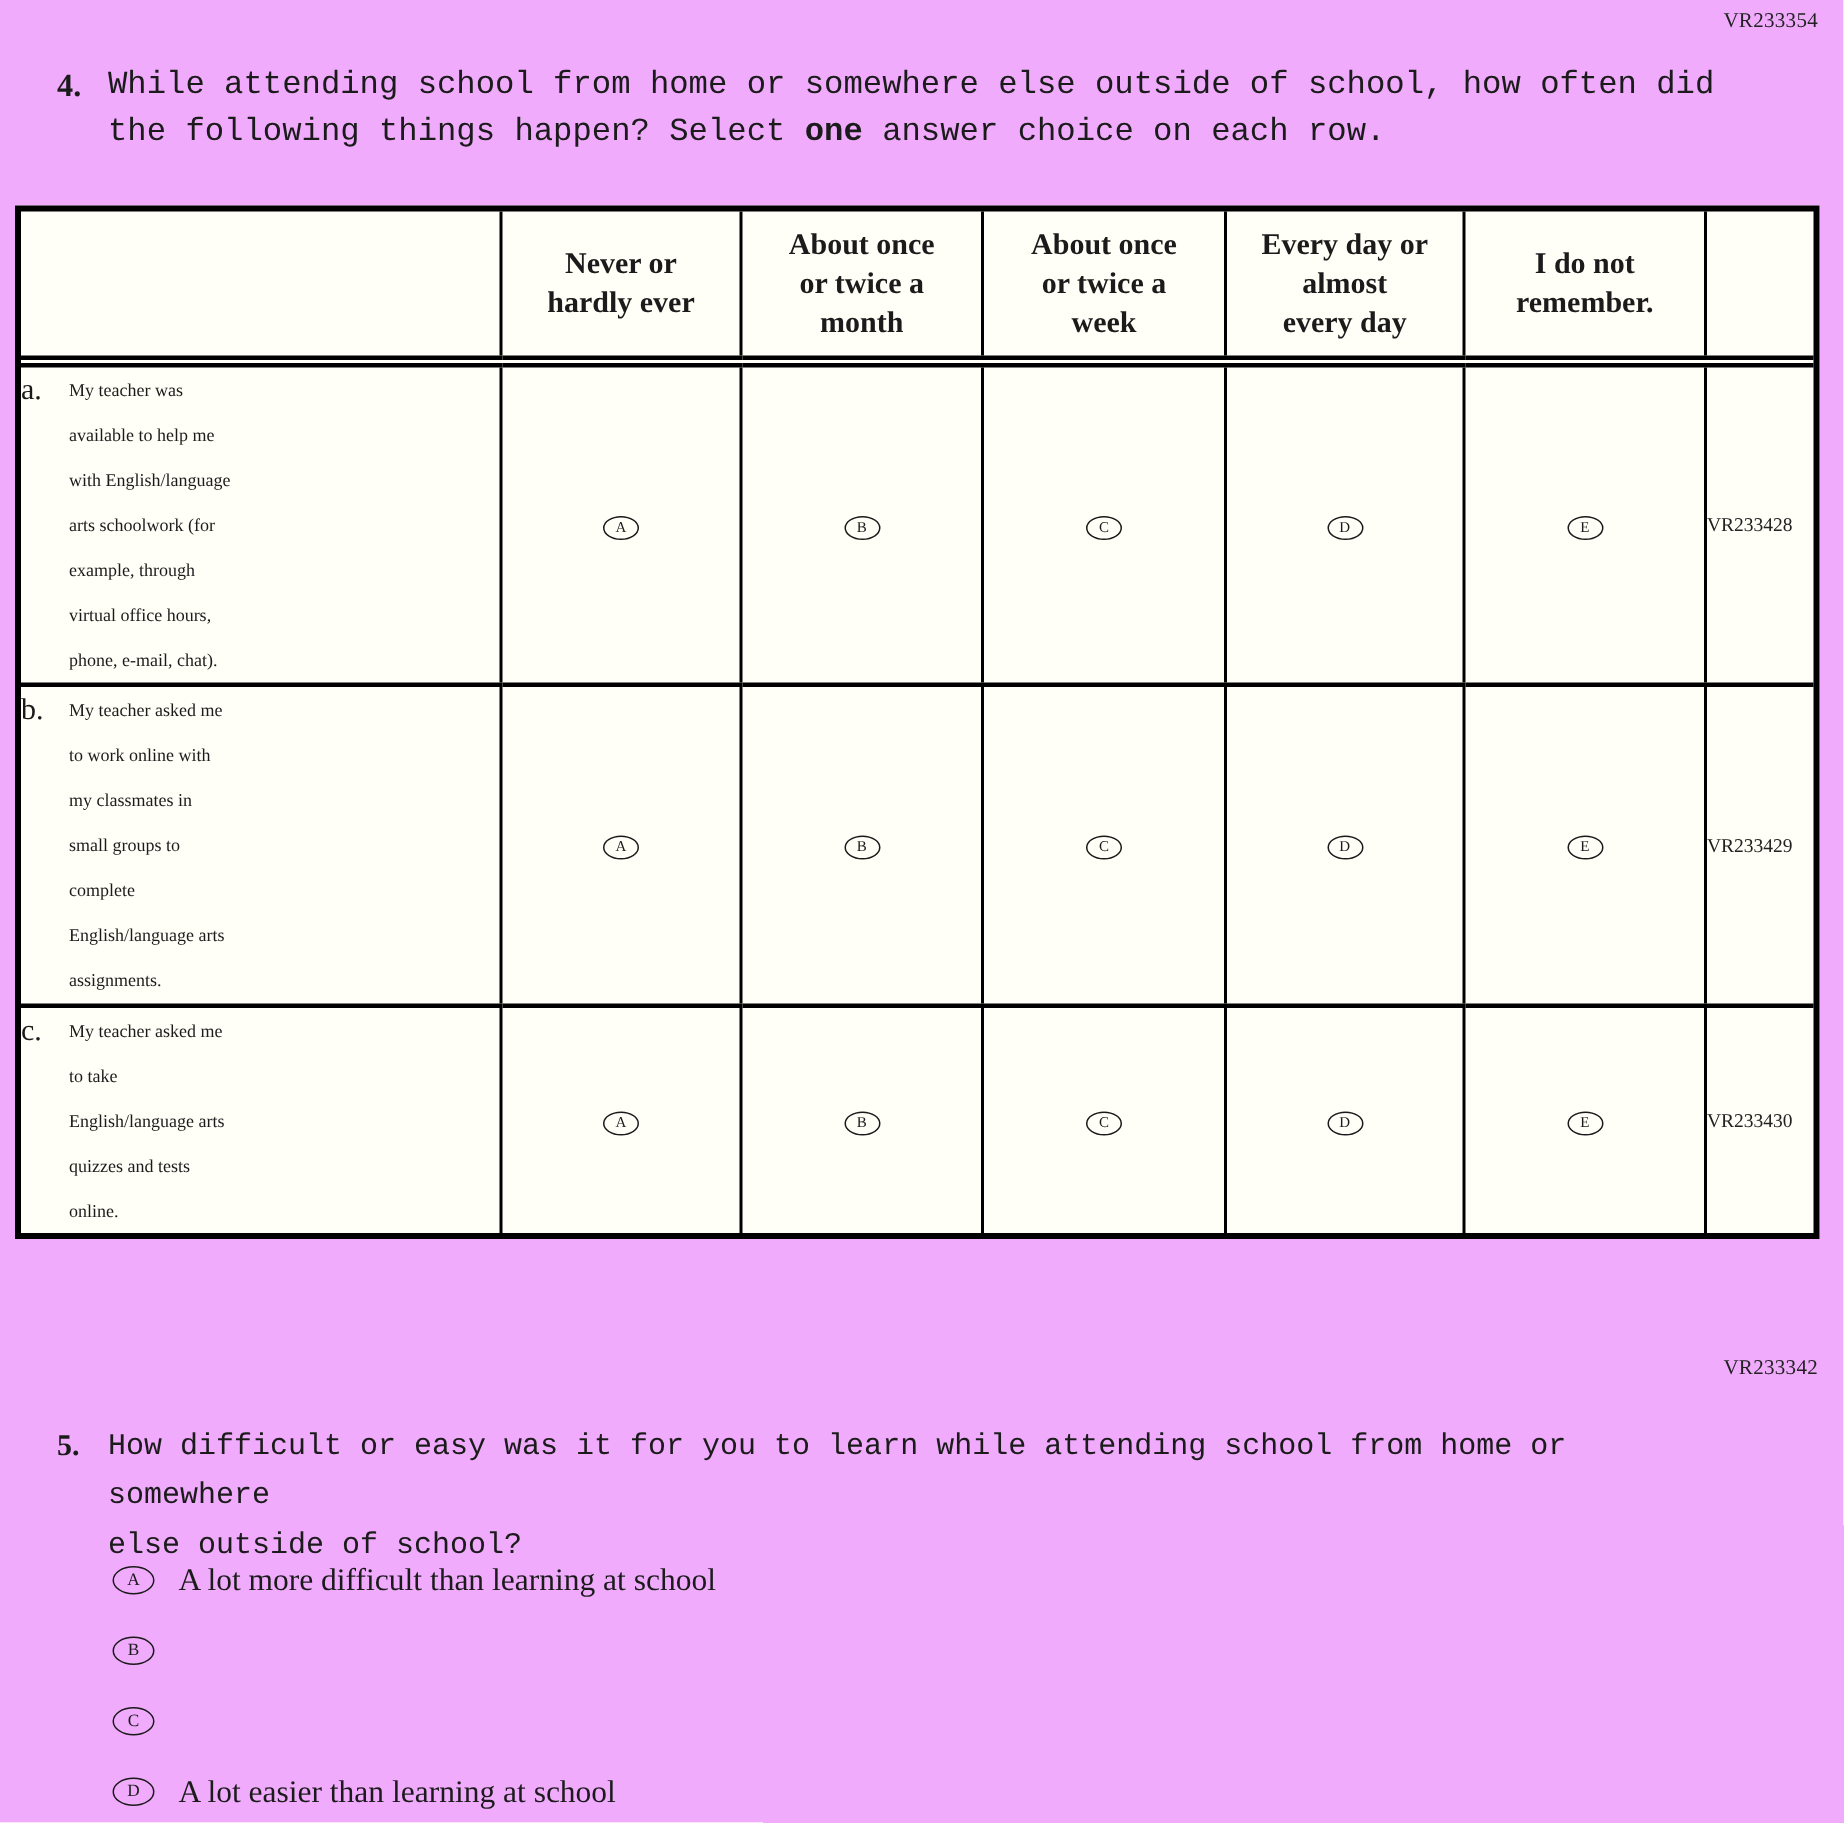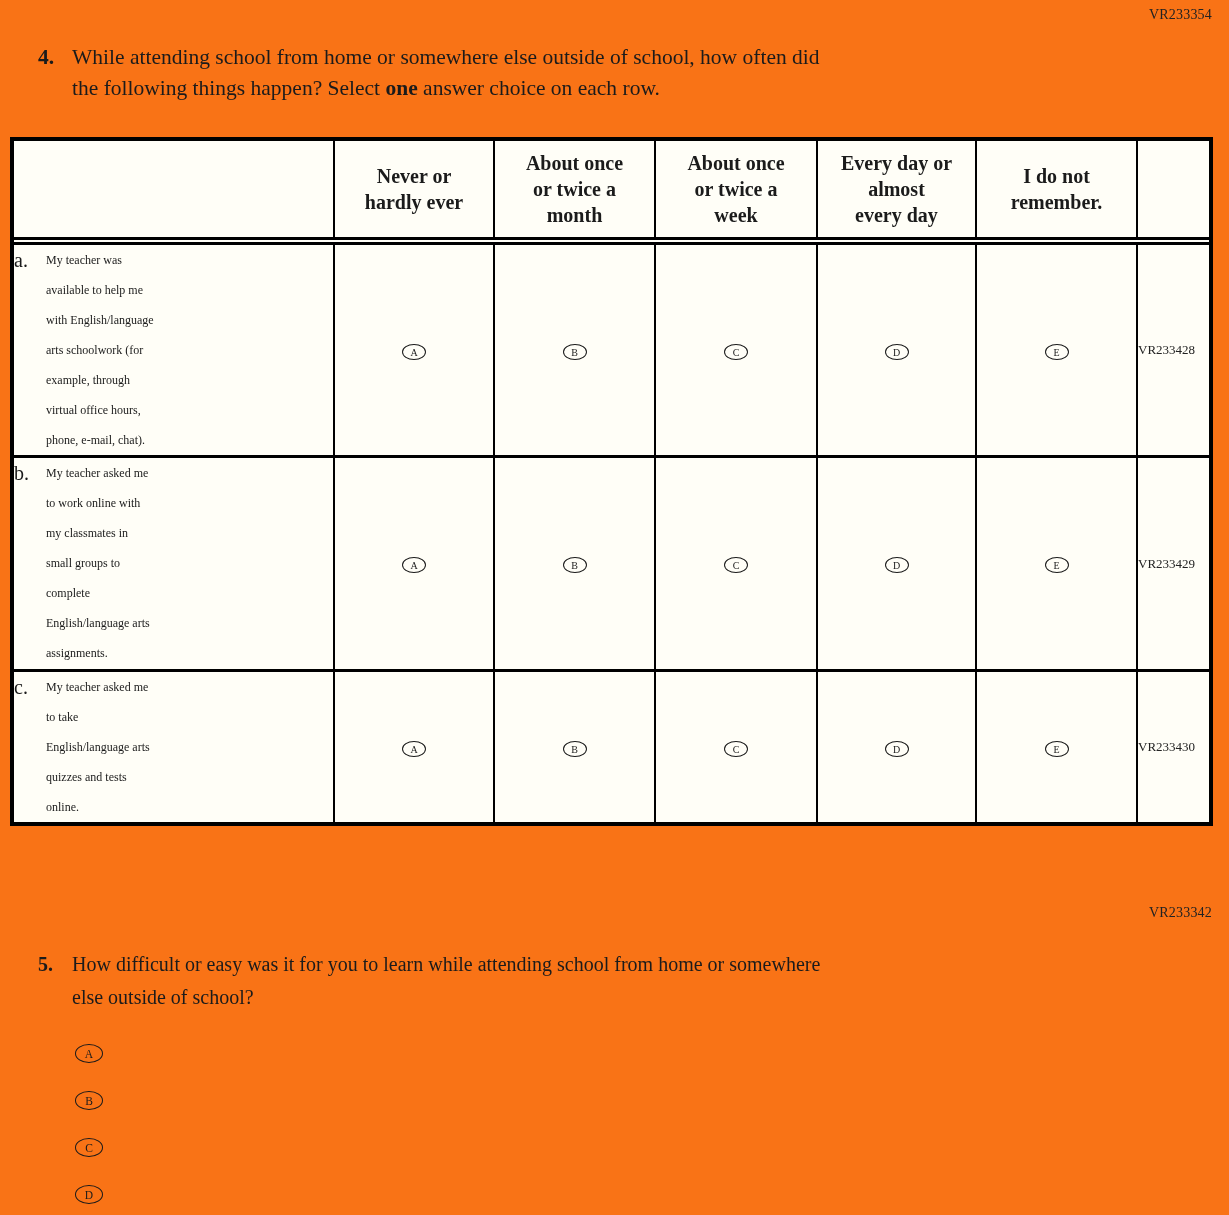--- a/index.html
+++ b/index.html
@@ -6,21 +6,21 @@
     margin: 0;
     padding: 0;
     background: #fffef7;
     font-family: "Liberation Serif", "DejaVu Serif", serif;
     color: #1b1b1b;
   }
   .page {
     position: relative;
     width: 1229px;
     height: 1215px;
-    background: #f97316;
+    background: #f0abfc;
     overflow: hidden;
   }
   .code {
     position: absolute;
     right: 17px;
     font-size: 14px;
     letter-spacing: 0.2px;
     color: #222;
   }
   .code-top { top: 7px; }
@@ -35,20 +35,21 @@
   .q4 { top: 42px; left: 38px; right: 70px; font-size: 21.5px; line-height: 31px; }
   .q5 { top: 948px; left: 38px; right: 120px; font-size: 20px; line-height: 33px; }
   .qnum {
     font-weight: bold;
     width: 34px;
     flex: 0 0 34px;
   }
   .qtext {
     flex: 1;
     white-space: pre-line;
+    font-family: Liberation Mono, monospace;
   }
   .qtext b { font-weight: bold; }
 
   
   .table-wrap {
     position: absolute;
     top: 137px;
     left: 10px;
     width: 1195px;
     border: 4px solid #000;
@@ -284,31 +285,33 @@
     <span class="qnum">5.</span>
     <div class="qtext">How difficult or easy was it for you to learn while attending school from home or somewhere
 else outside of school?</div>
   </div>
 
   <div class="choices">
     <div class="choice">
       <span class="bubble">
           <i>A</i>
         </span>
+      <span class="ctext">A lot more difficult than learning at school</span>
     </div>
     <div class="choice">
       <span class="bubble">
           <i>B</i>
         </span>
     </div>
     <div class="choice">
       <span class="bubble">
           <i>C</i>
         </span>
     </div>
     <div class="choice">
       <span class="bubble">
           <i>D</i>
         </span>
+      <span class="ctext">A lot easier than learning at school</span>
     </div>
   </div>
 
 </div>
 
 </body></html>

